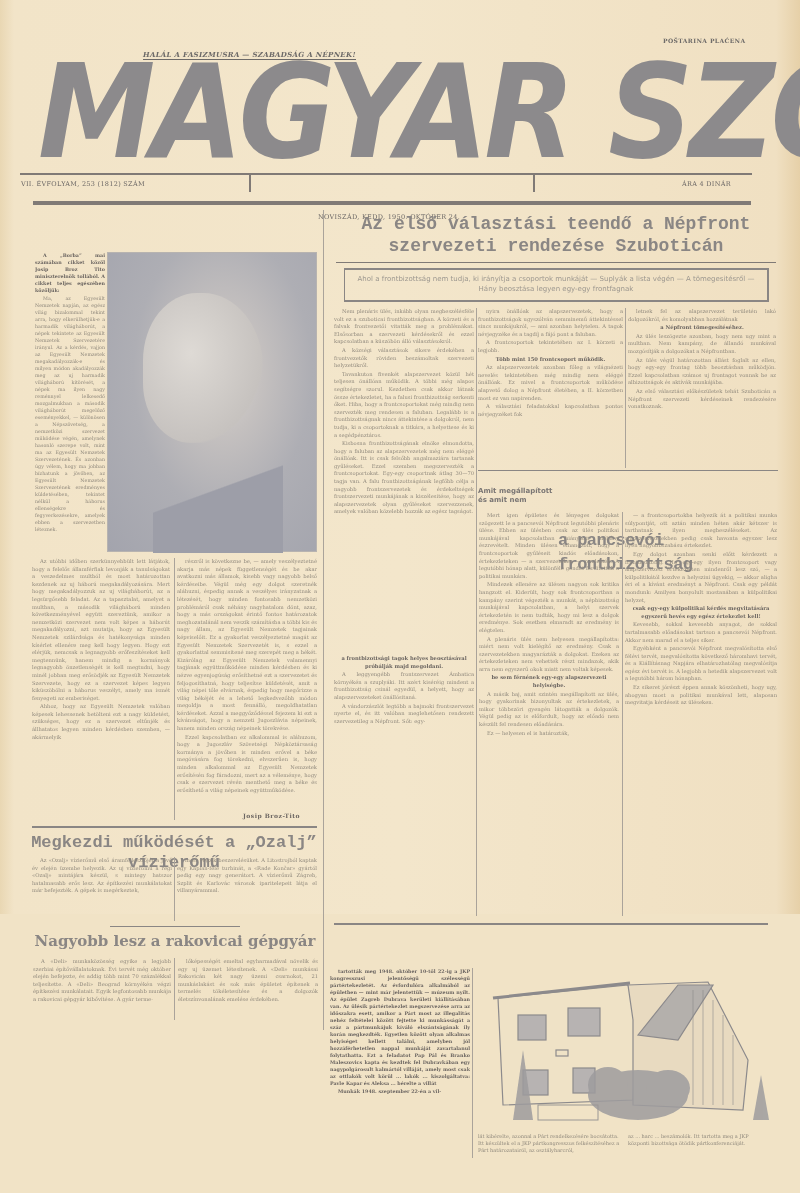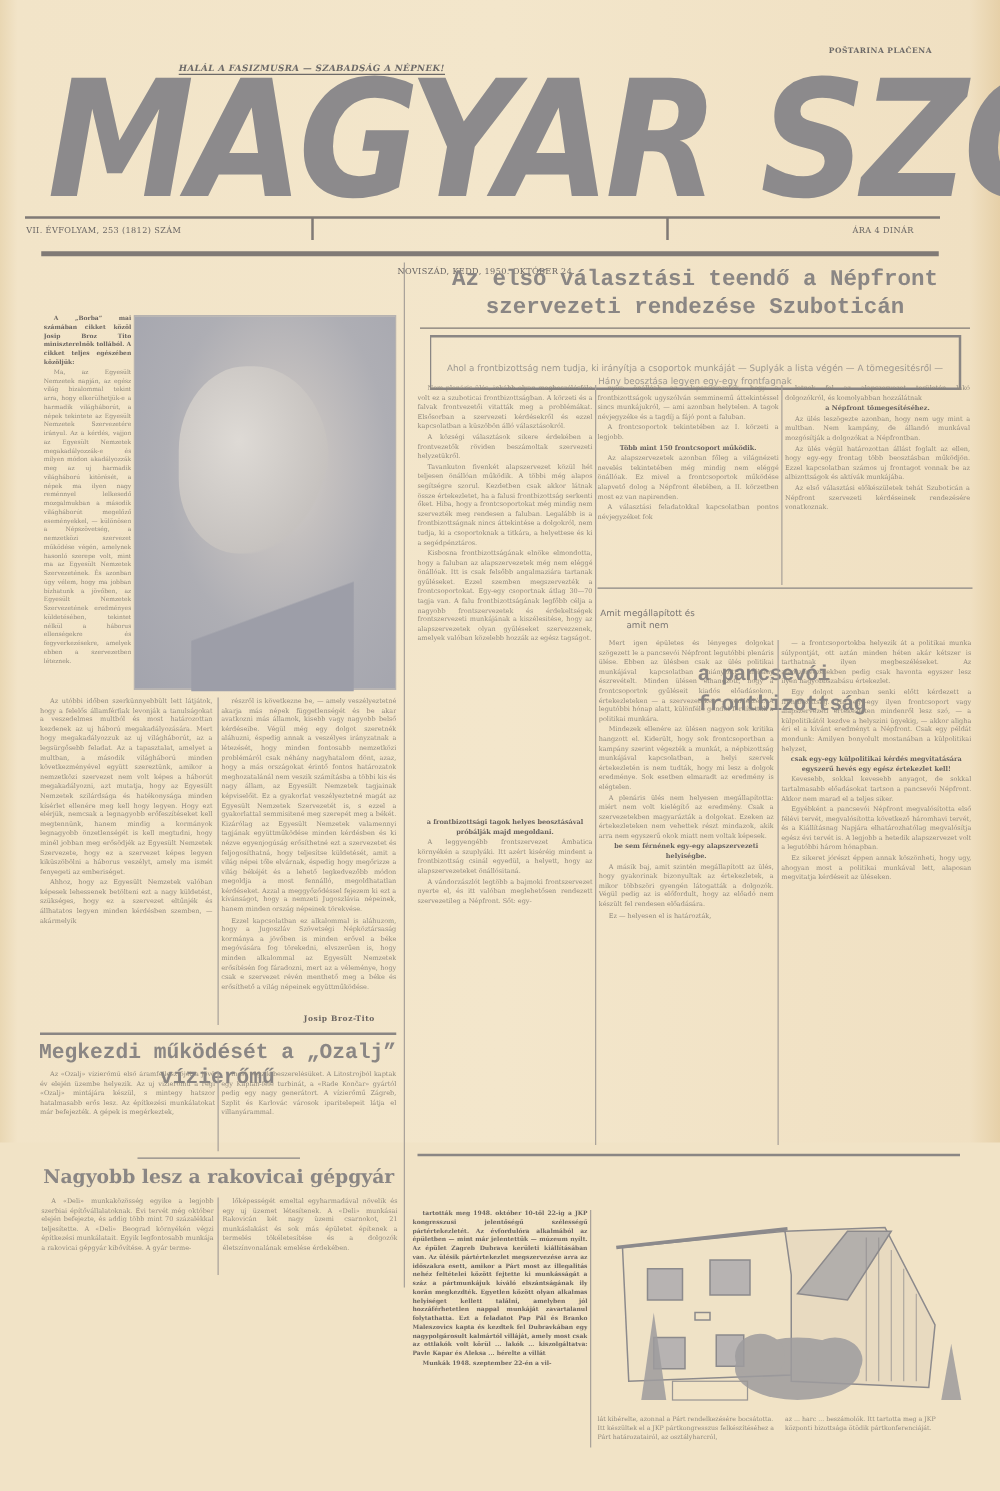--- a/index.html
+++ b/index.html
@@ -11,21 +11,21 @@
   .postage{position:absolute;left:663px;top:37px;font-size:6px;font-weight:bold;color:#6d6a68;letter-spacing:.4px;}
   .rule{position:absolute;background:#807a76;}
   .infobar{position:absolute;top:180px;font-size:6.5px;font-weight:normal;color:#6b6765;letter-spacing:.3px;}
   .vsep{position:absolute;background:#807a76;width:2px;}
   h1.headline{position:absolute;margin:0;font-family:Liberation Mono, monospace;font-weight:bold;color:#8a8684;text-align:center;}
   .col{position:absolute;font-size:5.2px;line-height:7.6px;color:#8f887c;text-align:justify;overflow:hidden;}
   .col p{margin:0 0 1px 0;text-indent:8px;}
   .photo{position:absolute;background:radial-gradient(ellipse at 55% 40%,#d8d4d0 0,#c4c0bf 25%,#aeaeb4 55%,#a3a4ad 100%);border:1px solid #b7b3b0;}
   .photo .head{position:absolute;left:35px;top:40px;width:120px;height:150px;border-radius:45% 50% 40% 40%;background:radial-gradient(ellipse at 40% 40%,#dedad5,#c6c2bf 70%,transparent 72%);}
   .photo .collar{position:absolute;left:45px;top:200px;width:130px;height:100px;background:linear-gradient(160deg,transparent 40%,#9d9ea8 41%);}
-  .subbox{position:absolute;border:2px solid #8a8684;border-left-width:1px;border-right-width:2px;font-family:"DejaVu Sans",sans-serif;font-size:7px;color:#9c978f;text-align:center;line-height:10px;padding:20px 6px;box-sizing:border-box;}
+  .subbox{position:absolute;border:2px solid #8a8684;border-left-width:1px;border-right-width:2px;font-family:"DejaVu Sans",sans-serif;font-size:7px;color:#9c978f;text-align:center;line-height:10px;padding:4px 6px;box-sizing:border-box;}
   .vline{position:absolute;width:1px;background:#aaa39a;}
   .hrule{position:absolute;height:2px;background:#8a8684;}
   .sig{position:absolute;font-size:6px;font-weight:bold;color:#6b6561;letter-spacing:.5px;}
   .caption{position:absolute;font-size:5px;line-height:7px;color:#8f887c;}
 </style>
 </head>
 <body>
 
 <div class="page">
 
@@ -118,21 +118,21 @@
   </div>
 
   <div class="col" style="left:334px;top:655px;width:140px;height:265px;">
     <p style="text-align:center;text-indent:0;font-weight:bold;color:#6b6561;">a frontbizottsági tagok helyes beosztásával próbálják majd megoldani.</p>
     <p>A leggyengébb frontszervezet Ámbatica környékén a szuplyáki. Itt azért kiséréig mindent a frontbizottság csinál egyedül, a helyett, hogy az alapszervezeteket önállósitaná.</p>
     <p>A vándorzászlót legtöbb a bajmoki frontszervezet nyerte el, és itt valóban meglehetősen rendezett szervezetileg a Népfront. Sőt: egy-</p>
   </div>
   <div class="vline" style="left:476px;top:468px;height:448px;"></div>
 
   <div class="hrule" style="left:478px;top:470px;width:300px;height:1px;"></div>
-  <div class="abs" style="left:478px;top:487px;width:80px;font-family:'DejaVu Sans',sans-serif;font-size:7px;font-weight:normal;line-height:9px;color:#7a7674;text-align:center;">Amit megállapított és amit nem</div>
+  <div class="abs" style="left:478px;top:487px;width:80px;font-family:'DejaVu Sans',sans-serif;font-size:7px;font-weight:bold;line-height:9px;color:#7a7674;">Amit megállapított és amit nem</div>
   <h1 class="headline" style="left:558px;top:481px;width:222px;font-size:17px;line-height:24px;text-align:left;letter-spacing:-0.6px;margin-top:48px;">a pancsevói frontbizottság</h1>
   <div class="col" style="left:479px;top:512px;width:140px;height:404px;">
     <p>Mert igen épületes és lényeges dolgokat szögezett le a pancsevói Népfront legutóbbi plenáris ülése. Ebben az ülésben csak az ülés politikai munkájával kapcsolatban hiányzott néhány észrevételt. Minden ülésen elhangzott, hogy a frontcsoportok gyűléseit kiadós előadásokon, értekezleteken — a szervezeteken — rendezték. A legutóbbi hónap alatt, különféle gondot fordítottak a politikai munkára.</p>
     <p>Mindezek ellenére az ülésen nagyon sok kritika hangzott el. Kiderült, hogy sok frontcsoportban a kampány szerint végezték a munkát, a népbizottság munkájával kapcsolatban, a helyi szervek értekezletén is nem tudták, hogy mi lesz a dolgok eredménye. Sok esetben elmaradt az eredmény is elégtelen.</p>
     <p>A plenáris ülés nem helyesen megállapította: miért nem volt kielégítő az eredmény. Csak a szervezetekben magyarázták a dolgokat. Ezeken az értekezleteken nem vehettek részt mindazok, akik arra nem egyszerű okok miatt nem voltak képesek.</p>
     <p style="text-align:center;text-indent:0;font-weight:bold;color:#6b6561;">be sem férnének egy-egy alapszervezeti helyiségbe.</p>
     <p>A másik baj, amit szintén megállapított az ülés, hogy gyakorinak bizonyultak az értekezletek, a mikor többszöri gyengén látogatták a dolgozók. Végül pedig az is előfordult, hogy az előadó nem készült fel rendesen előadására.</p>
     <p>Ez — helyesen el is határozták,</p>
   </div>
   <div class="vline" style="left:622px;top:512px;height:404px;"></div>

